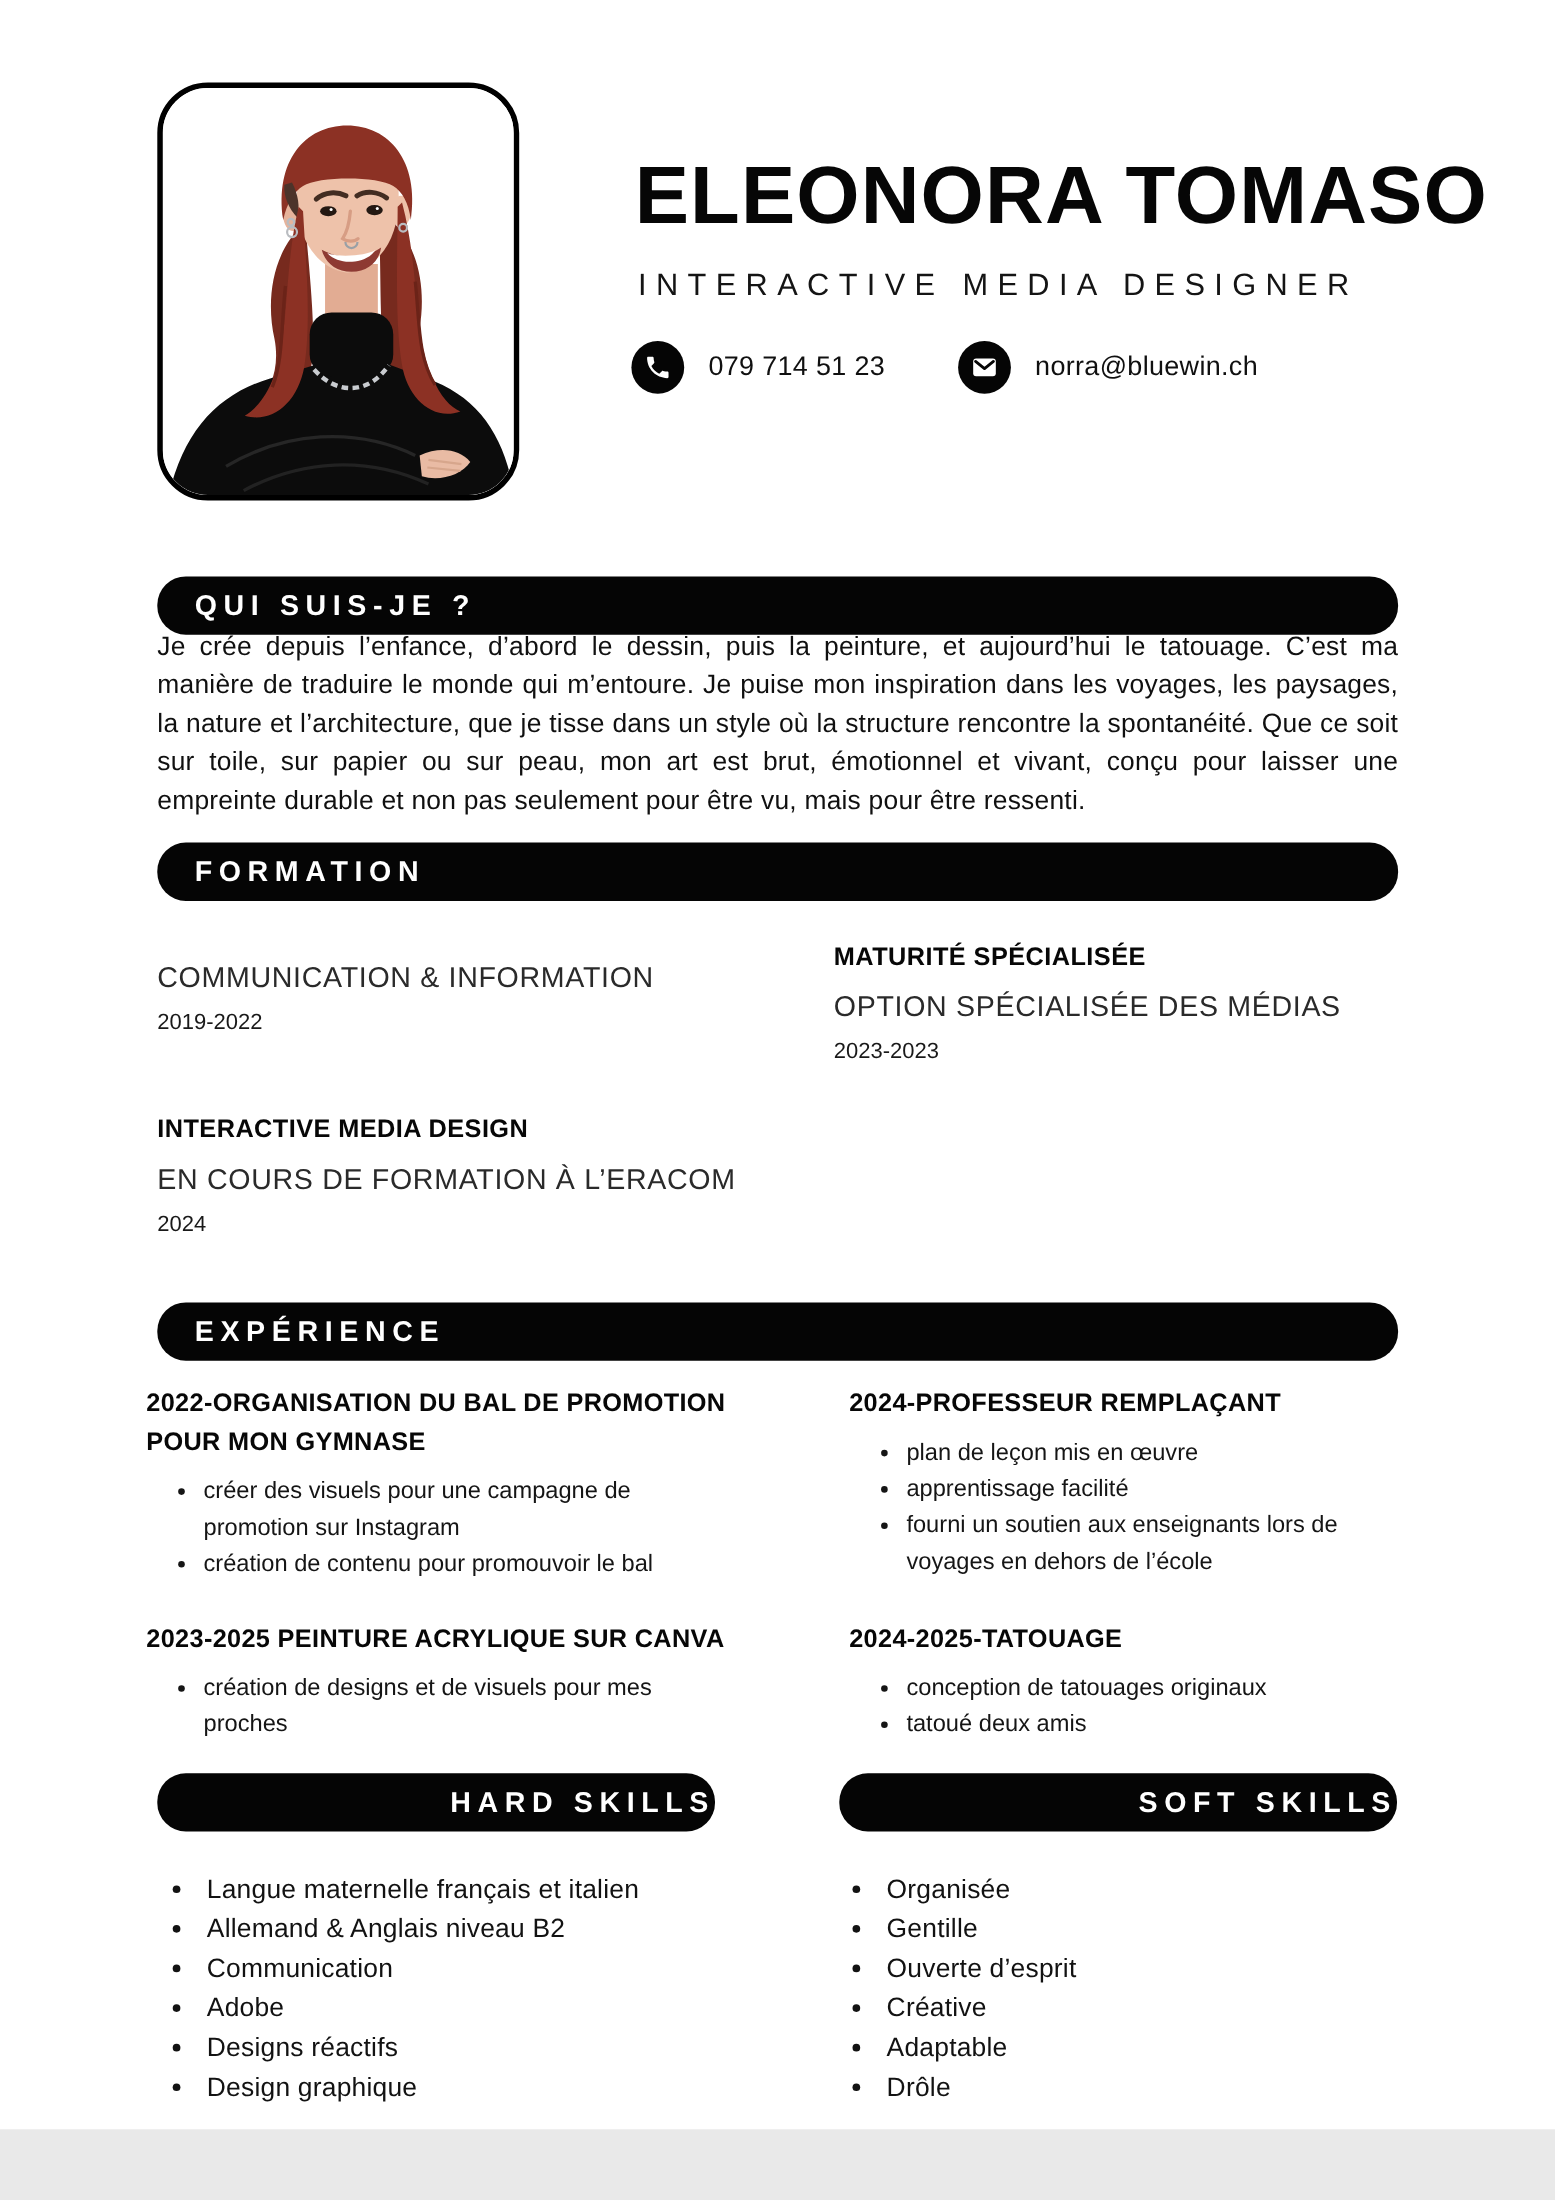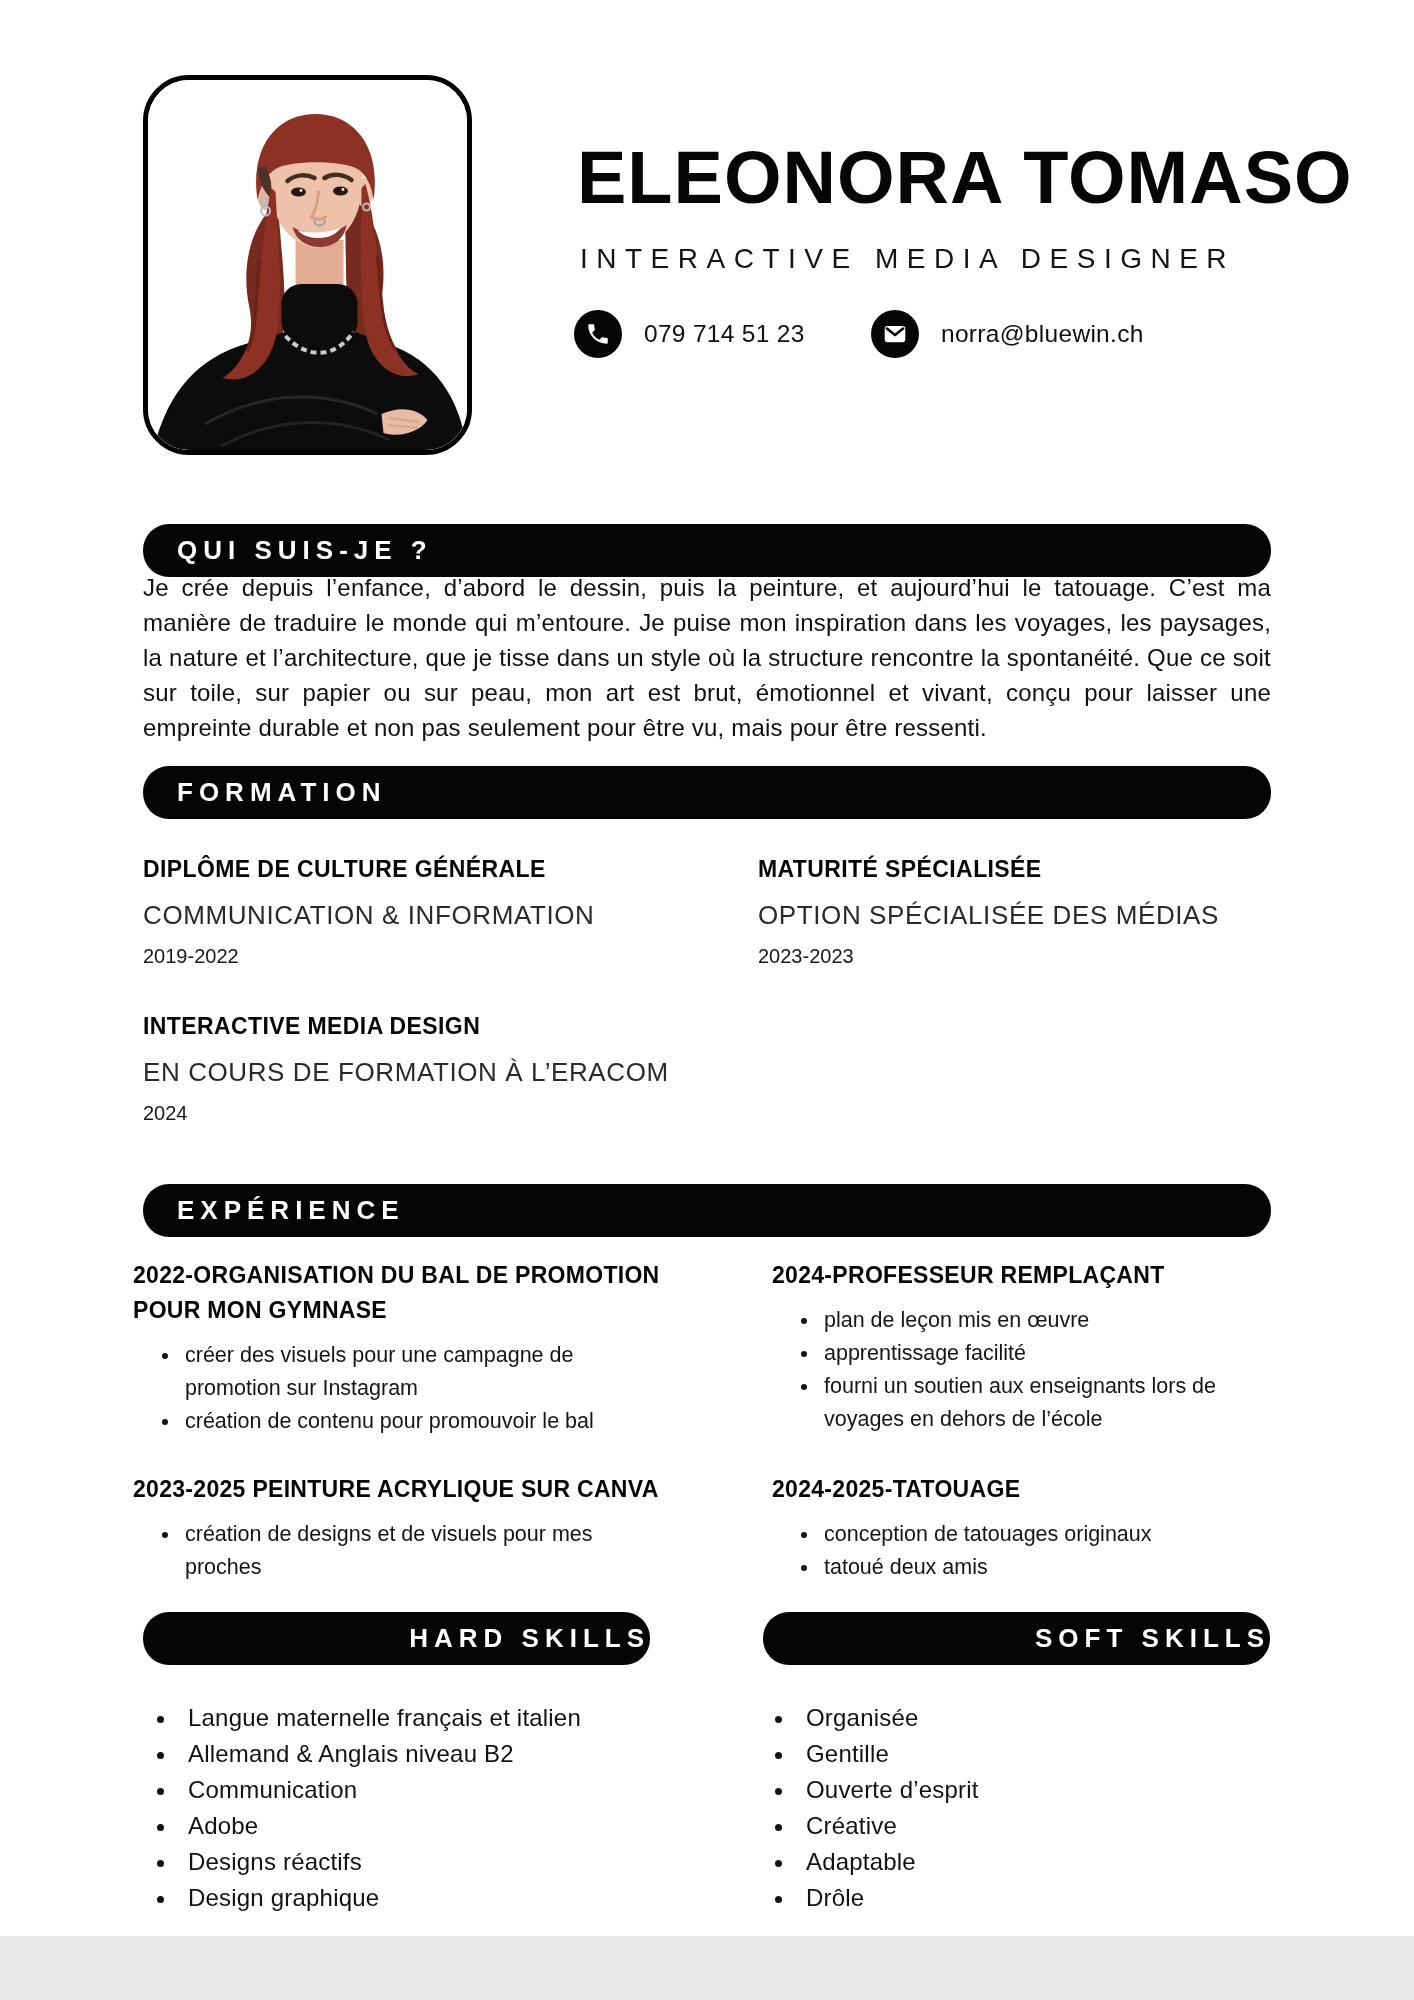--- a/index.html
+++ b/index.html
@@ -166,21 +166,20 @@
       <span class="ctext">norra@bluewin.ch</span>
     </div>
   </header>
 
   <div class="band about">QUI SUIS-JE ?</div>
   <p class="about-text">Je crée depuis l’enfance, d’abord le dessin, puis la peinture, et aujourd’hui le tatouage. C’est ma manière de traduire le monde qui m’entoure. Je puise mon inspiration dans les voyages, les paysages, la nature et l’architecture, que je tisse dans un style où la structure rencontre la spontanéité. Que ce soit sur toile, sur papier ou sur peau, mon art est brut, émotionnel et vivant, conçu pour laisser une empreinte durable et non pas seulement pour être vu, mais pour être ressenti.</p>
 
   <div class="band formation">FORMATION</div>
 
   <div class="f-entry e1">
-    <div class="f-title">DIPLÔME DE CULTURE GÉNÉRALE</div>
     <div class="f-sub">COMMUNICATION &amp; INFORMATION</div>
     <div class="f-period">2019-2022</div>
   </div>
   <div class="f-entry e2">
     <div class="f-title">MATURITÉ SPÉCIALISÉE</div>
     <div class="f-sub">OPTION SPÉCIALISÉE DES MÉDIAS</div>
     <div class="f-period">2023-2023</div>
   </div>
   <div class="f-entry e3">
     <div class="f-title">INTERACTIVE MEDIA DESIGN</div>

